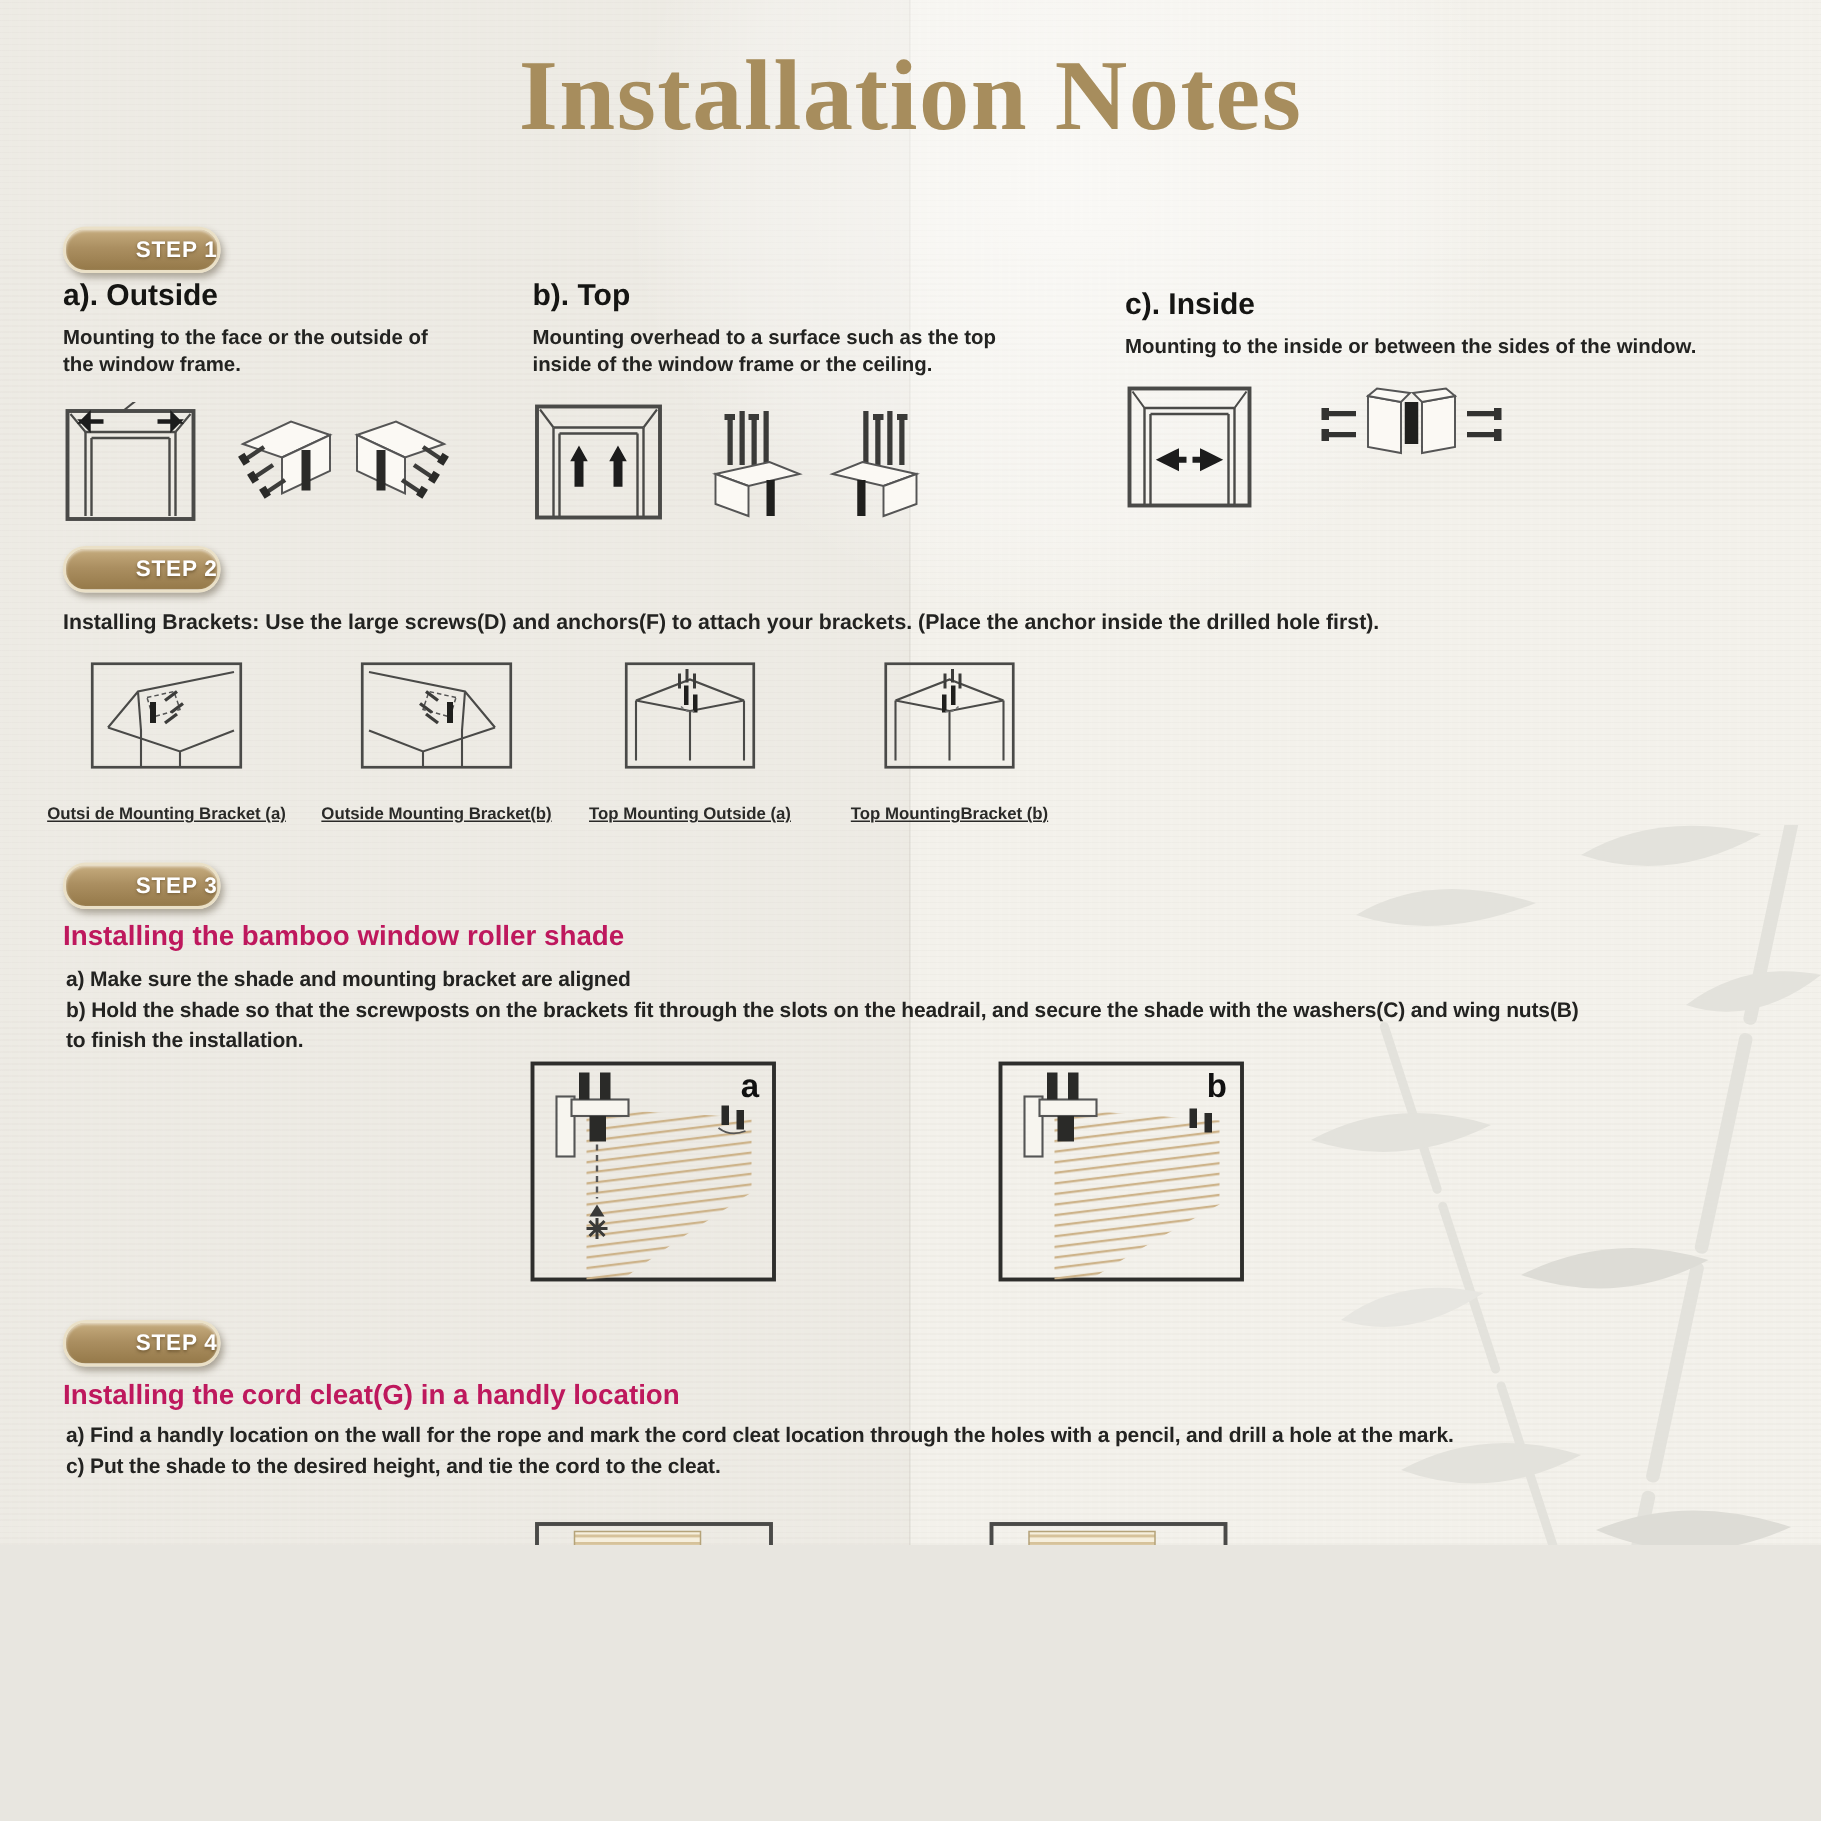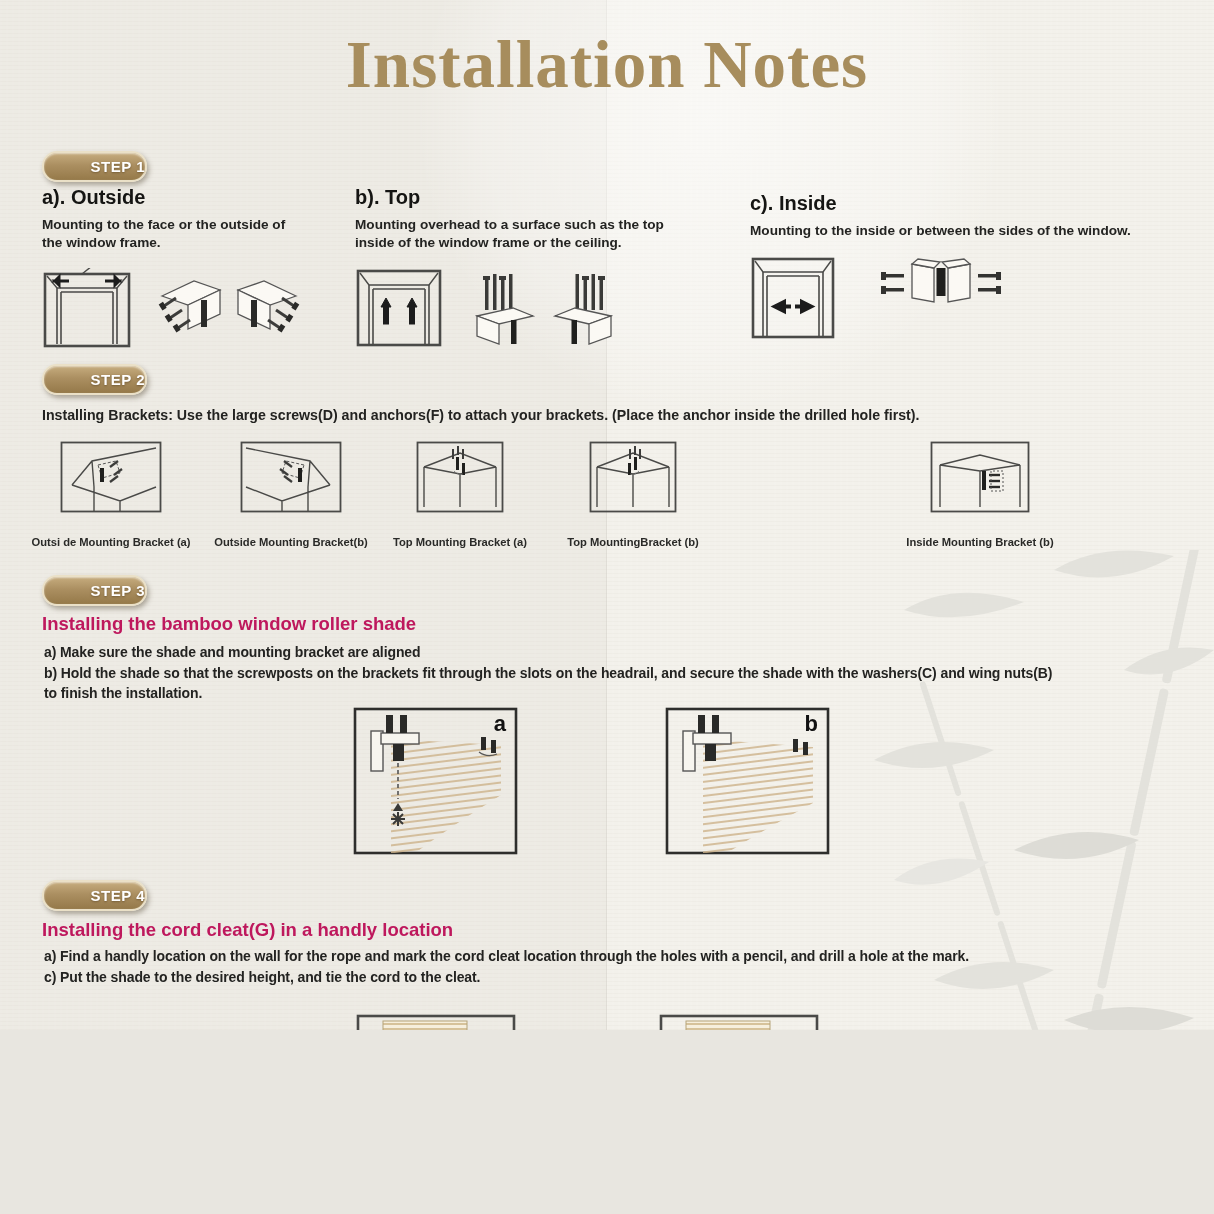--- a/index.html
+++ b/index.html
@@ -33,21 +33,21 @@
     color:#fff;font-weight:bold;font-size:15px;line-height:27px;text-align:right;
     letter-spacing:.5px;text-shadow:0 1px 2px rgba(80,60,30,.55);
   }
   .s1col{position:absolute;top:186px;}
   .sec-heading{margin:0;font-size:20px;font-weight:bold;color:#151513;}
   .sec-body{margin:7px 0 16px 0;font-size:13.6px;font-weight:bold;line-height:1.32;color:#232321;}
   .figrow{display:flex;align-items:flex-start;margin-top:12px;}
   .intro{position:absolute;left:42px;top:407px;width:1140px;margin:0;
     font-size:14.2px;font-weight:bold;color:#232321;}
   .bfig{position:absolute;top:441px;text-align:center;}
-  .bfig .cap{display:block;margin-top:19px;font-size:11.2px;font-weight:bold;color:#2a2a28;}
+  .bfig .cap{display:block;margin-top:19px;font-size:11.2px;font-weight:bold;color:#2a2a28;text-decoration:underline;}
   .step-head{position:absolute;left:42px;margin:0;font-size:18.5px;font-weight:bold;color:#be185d;}
   .step-lines{position:absolute;left:42px;margin:2px;font-size:14px;font-weight:bold;
     letter-spacing:-.1px;line-height:1.48;color:#232321;}
   .step-lines p{margin:0;}
   .sfig{position:absolute;width:165px;height:148px;}
   .sfig .figlabel{position:absolute;top:4px;right:12px;font-size:22px;font-weight:bold;color:#111;}
   .bamboo{position:absolute;pointer-events:none;}
 </style>
 </head>
 <body>
@@ -229,21 +229,21 @@
           <rect x="40" y="16" width="3" height="13"></rect>
           <rect x="46" y="22" width="3" height="12"></rect>
         </g>
       <g stroke="#3c3c3a" stroke-width="2">
           <line x1="37" y1="8" x2="37" y2="18"></line>
           <line x1="42" y1="5" x2="42" y2="14"></line>
           <line x1="47" y1="8" x2="47" y2="18"></line>
         </g>
       <path d="M38,30 q6,6 10,2" stroke="#777" fill="none" stroke-dasharray="2 2"></path>
     </svg>
-    <span class="cap">Top Mounting Bracket (a)</span>
+    <span class="cap">Top Mounting Outside (a)</span>
   </div>
 
   <div class="bfig" style="left:558px;width:150px">
     <svg width="88" height="72" viewBox="0 0 88 72">
       <g transform="translate(88,0) scale(-1,1)">
         <rect x="1.5" y="1.5" width="85" height="69" fill="none" stroke="#4a4a48" stroke-width="1.8"></rect>
         <path d="M8,26 L44,12 L80,26 M8,26 L8,66 M80,26 L80,66 M8,26 L44,33 L80,26 M44,33 L44,66" fill="none" stroke="#4a4a48" stroke-width="1.4"></path>
         <g fill="#1f1f1d">
             <rect x="40" y="16" width="3" height="13"></rect>
             <rect x="46" y="22" width="3" height="12"></rect>
@@ -253,38 +253,20 @@
             <line x1="42" y1="5" x2="42" y2="14"></line>
             <line x1="47" y1="8" x2="47" y2="18"></line>
           </g>
         <path d="M38,30 q6,6 10,2" stroke="#777" fill="none" stroke-dasharray="2 2"></path>
       </g>
     </svg>
     <span class="cap">Top MountingBracket (b)</span>
   </div>
 
 
-  <div class="bfig" style="left:896px;width:168px">
-    <svg width="100" height="72" viewBox="0 0 100 72">
-      <g transform="translate(100,0) scale(-1,1)">
-        <rect x="1.5" y="1.5" width="97" height="69" fill="none" stroke="#4a4a48" stroke-width="1.8"></rect>
-        <path d="M10,24 L50,14 L90,24 M10,24 L10,66 M90,24 L90,66 M10,24 L50,30 L90,24 M50,30 L50,66" fill="none" stroke="#4a4a48" stroke-width="1.4"></path>
-        <g stroke="#2a2a28" stroke-width="2.4">
-            <line x1="30" y1="34" x2="41" y2="34"></line>
-            <line x1="30" y1="40" x2="41" y2="40"></line>
-            <line x1="30" y1="46" x2="41" y2="46"></line>
-          </g>
-        <rect x="44" y="30" width="4" height="19" fill="#1f1f1d"></rect>
-        <g stroke="#555" stroke-dasharray="2 2" fill="none">
-            <rect x="27" y="30" width="12" height="20"></rect>
-          </g>
-      </g>
-    </svg>
-    <span class="cap">Inside Mounting Bracket (b)</span>
-  </div>
 
   <div class="badge" style="top:575px">STEP 3</div>
   <h2 class="step-head" style="top:613px">Installing the bamboo window roller shade</h2>
   <div class="step-lines" style="top:640px;width:1018px">
     <p>a) Make sure the shade and mounting bracket are aligned</p>
     <p>b) Hold the shade so that the screwposts on the brackets fit through the slots on the headrail, and secure the shade with the washers(C) and wing nuts(B) to finish the installation.</p>
   </div>
 
   <div class="sfig" style="left:353px;top:707px">
     <svg width="165" height="148" viewBox="0 0 165 148">

